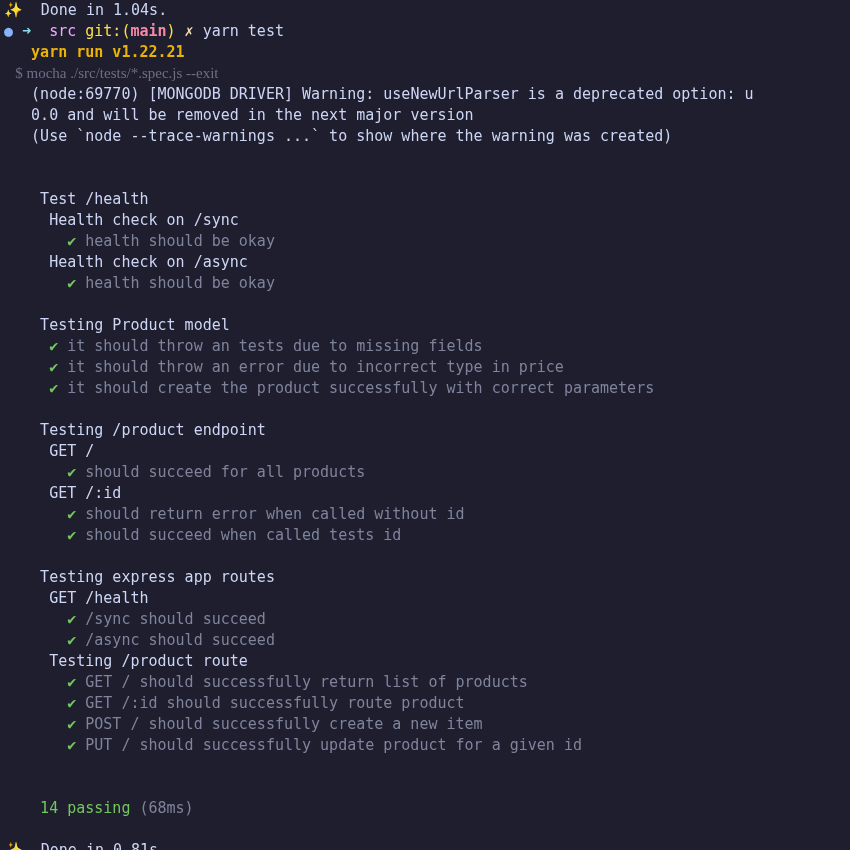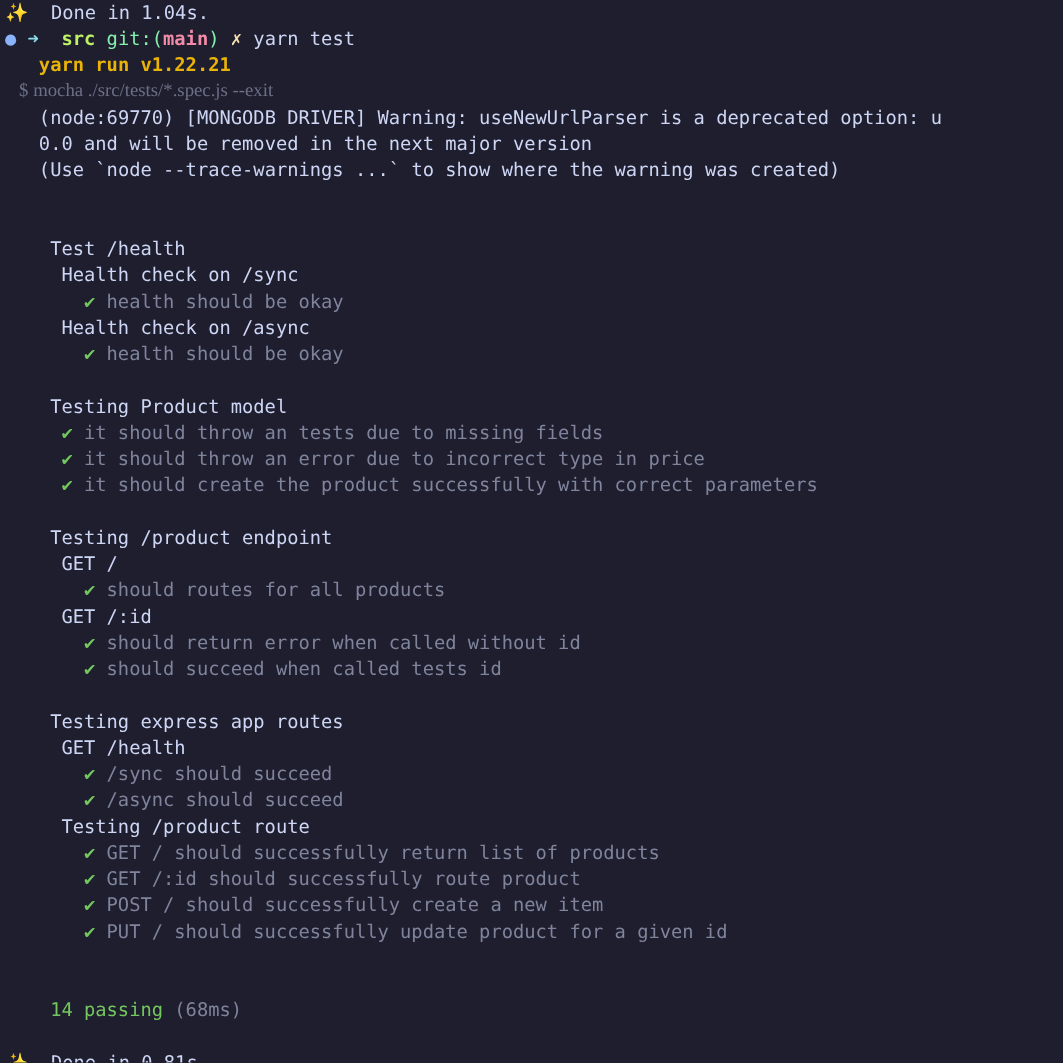--- a/index.html
+++ b/index.html
@@ -11,22 +11,22 @@
       color: #cdd6f4;
       width: 850px;
       height: 850px;
       overflow: hidden;
       padding-left: 4px;
     }
     .line { white-space: pre; }
     .sparkle { color: #f9e2af; }
     .dim { color: #6c7086; font-family: Liberation Serif, serif; }
     .arrow { color: #89dceb; }
-    .src { color: #bef264; font-weight: bold; }
-    .git-paren { color: #86efac; }
+    .src { color: #f0abfc; font-weight: normal; }
+    .git-paren { color: #fde047; }
     .main { color: #f38ba8; font-weight: bold; text-align: right; }
     .x-mark { color: #f9e2af; }
     .bold-white { color: #eab308; font-weight: bold; }
     .white { color: #cdd6f4; }
     .gray { color: #7f849c; text-align: center; }
     .check { color: #74c75e; }
     .passing { color: #74c75e; }
     .dot { color: #89b4fa; }
     .indent1 { padding-left: 4ch; }
     .indent2 { padding-left: 5ch; }
@@ -59,21 +59,21 @@
 
 <div class="line indent1 white">Testing Product model</div>
 <div class="line indent2"><span class="check">✔</span> <span class="gray">it should throw an tests due to missing fields</span></div>
 <div class="line indent2"><span class="check">✔</span> <span class="gray">it should throw an error due to incorrect type in price</span></div>
 <div class="line indent2"><span class="check">✔</span> <span class="gray">it should create the product successfully with correct parameters</span></div>
 
 <div class="spacer"></div>
 
 <div class="line indent1 white">Testing /product endpoint</div>
 <div class="line indent2 white">GET /</div>
-<div class="line indent3"><span class="check">✔</span> <span class="gray">should routes for all products</span></div>
+<div class="line indent3"><span class="check">✔</span> <span class="gray">should succeed for all products</span></div>
 <div class="line indent2 white">GET /:id</div>
 <div class="line indent3"><span class="check">✔</span> <span class="gray">should return error when called without id</span></div>
 <div class="line indent3"><span class="check">✔</span> <span class="gray">should succeed when called tests id</span></div>
 
 <div class="spacer"></div>
 
 <div class="line indent1 white">Testing express app routes</div>
 <div class="line indent2 white">GET /health</div>
 <div class="line indent3"><span class="check">✔</span> <span class="gray">/sync should succeed</span></div>
 <div class="line indent3"><span class="check">✔</span> <span class="gray">/async should succeed</span></div>

